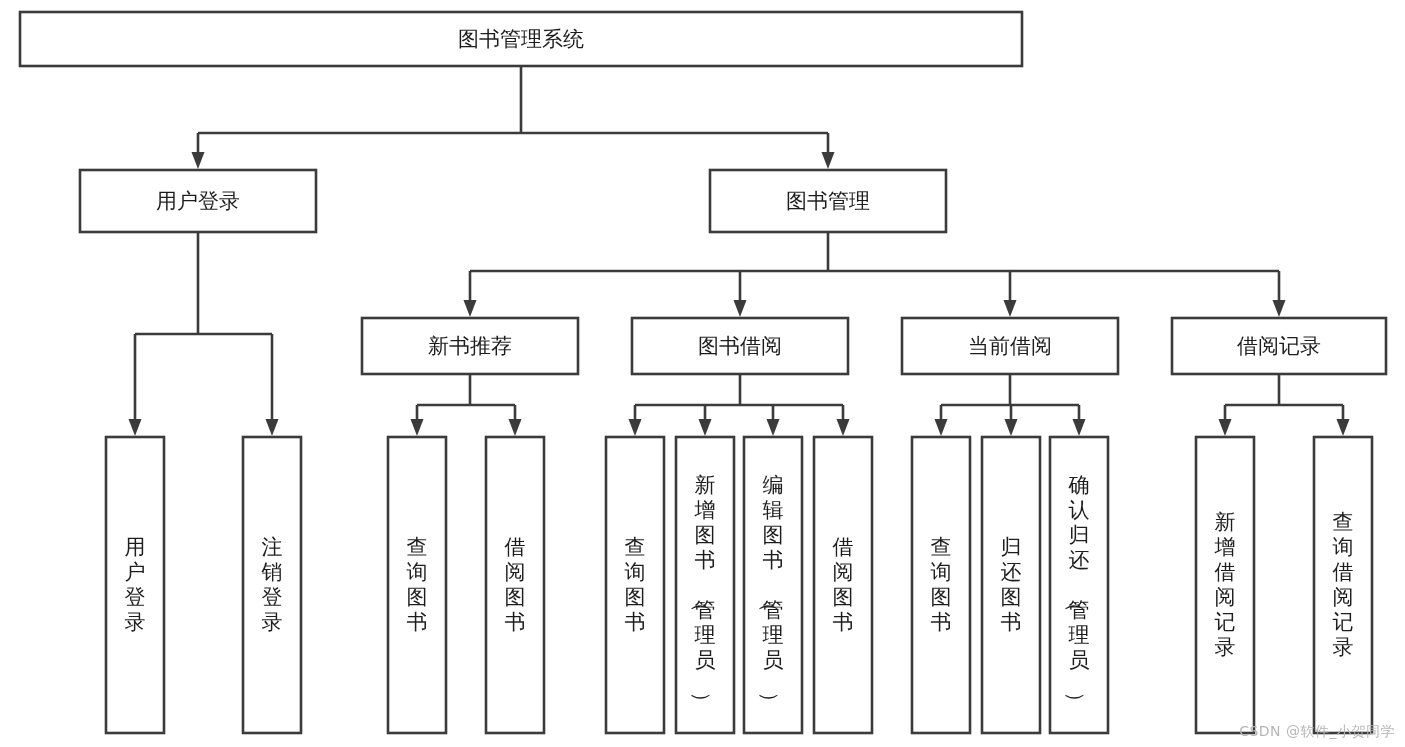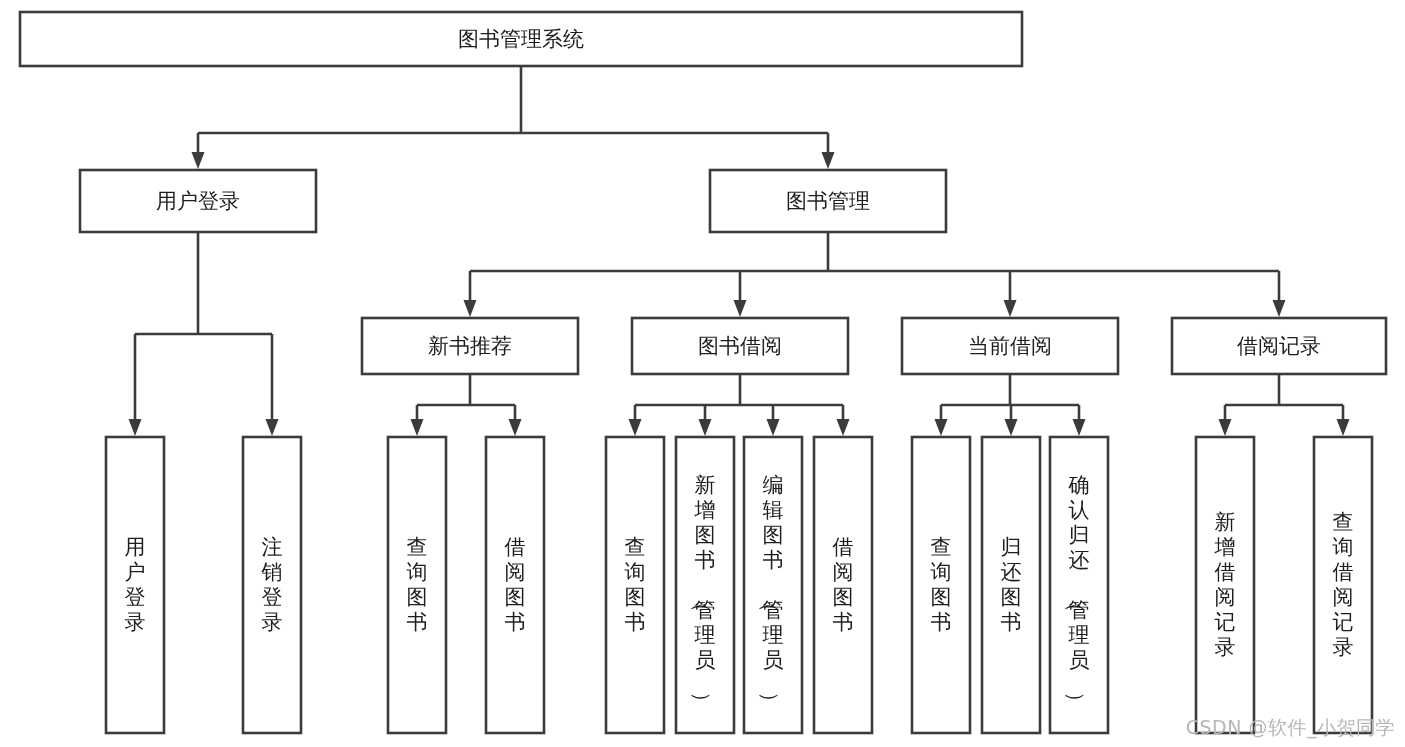--- a/index.html
+++ b/index.html
@@ -51,21 +51,21 @@
     font-family: "DejaVu Sans", "Liberation Sans", sans-serif;
     font-size: 21px;
     fill: #1d1d1d;
     text-anchor: middle;
   }
   .watermark {
     position: absolute;
     right: 10px;
     bottom: 6px;
     font-family: "DejaVu Sans", "Liberation Sans", sans-serif;
-    font-size: 19px;
+    font-size: 14px;
     color: #b6b6b6;
     white-space: nowrap;
     letter-spacing: 0.5px;
     user-select: none;
   }
 </style>
 </head>
 <body>
 
 <div id="diagram-root">

